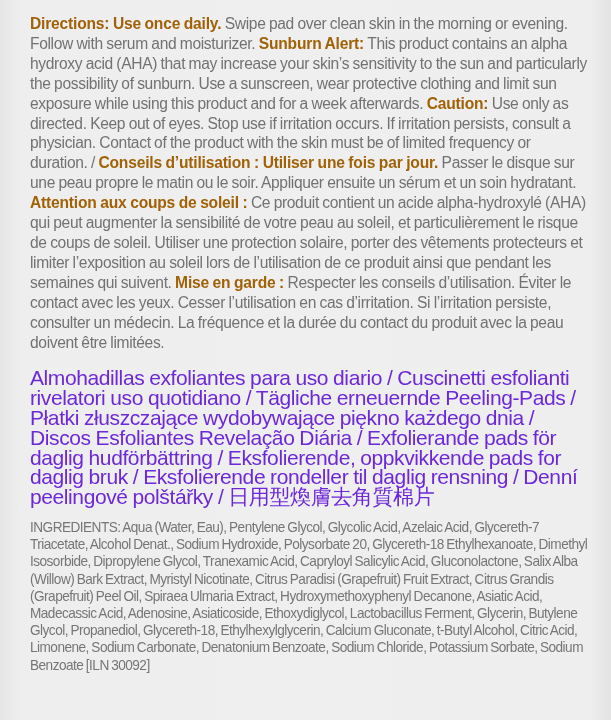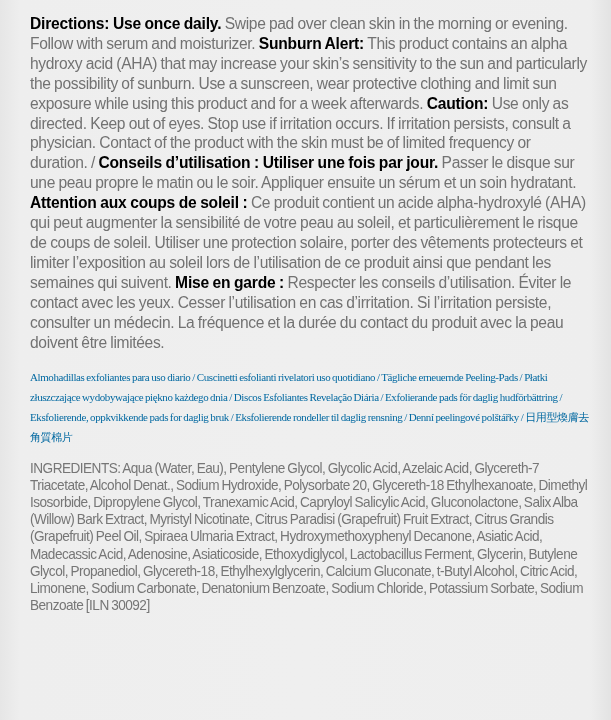--- a/index.html
+++ b/index.html
@@ -11,26 +11,26 @@
   .panel {
     position: absolute; left: 30px; top: 14px; width: 560px;
     color: #6f6f6f;
   }
   .directions {
     font-family: "Liberation Sans", sans-serif;
     font-size: 15.6px; line-height: 19.9px;
     letter-spacing: -0.35px; word-spacing: -0.5px;
     margin: 0; color: #727272;
   }
-  .directions b { color: #000000; font-weight: bold; letter-spacing: -0.2px; }
+  .directions b { color: #a16207; font-weight: bold; letter-spacing: -0.2px; }
   .translations {
-    font-family: Liberation Serif, serif;
-    font-size: 11px; line-height: 19.8px;
+    font-family: Liberation Sans, sans-serif;
+    font-size: 21px; line-height: 19.8px;
     letter-spacing: -0.4px; word-spacing: -0.5px;
-    margin: 16px 0 0 0; color: #0369a1;
+    margin: 16px 0 0 0; color: #6d28d9;
   }
   .ingredients {
     font-family: "Liberation Sans", sans-serif;
     font-size: 14.2px; line-height: 17.2px;
     letter-spacing: -0.55px; word-spacing: -0.8px;
     transform: scaleX(0.96); transform-origin: left top;
     width: 583px;
     margin: 12px 0 0 0; color: #767676;
   }
 </style>

